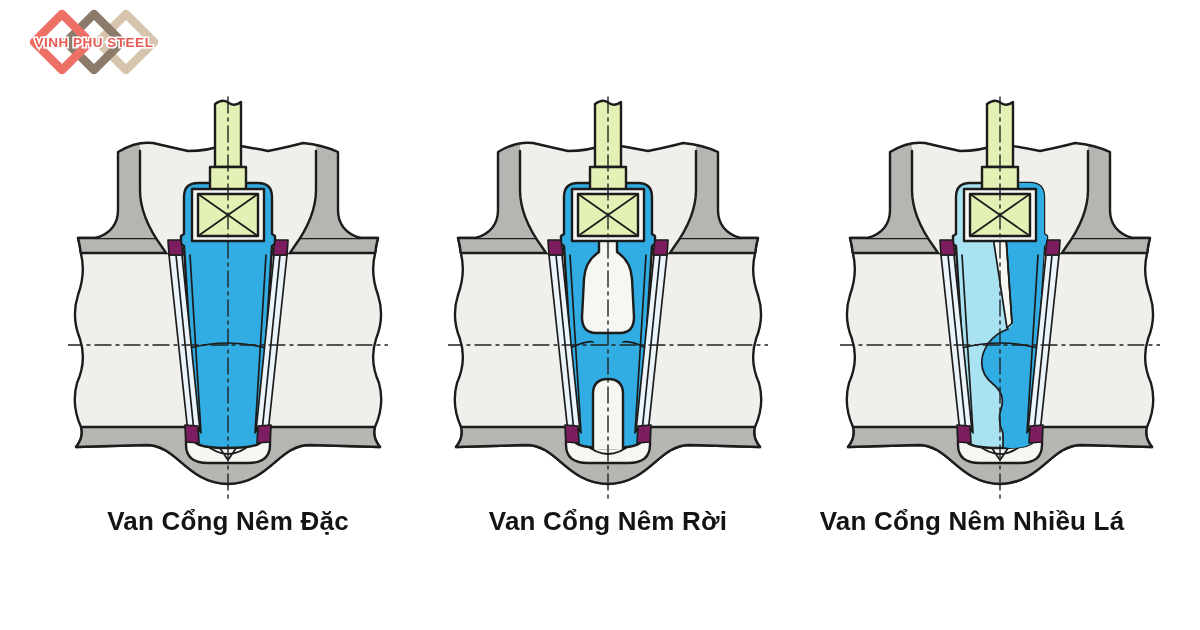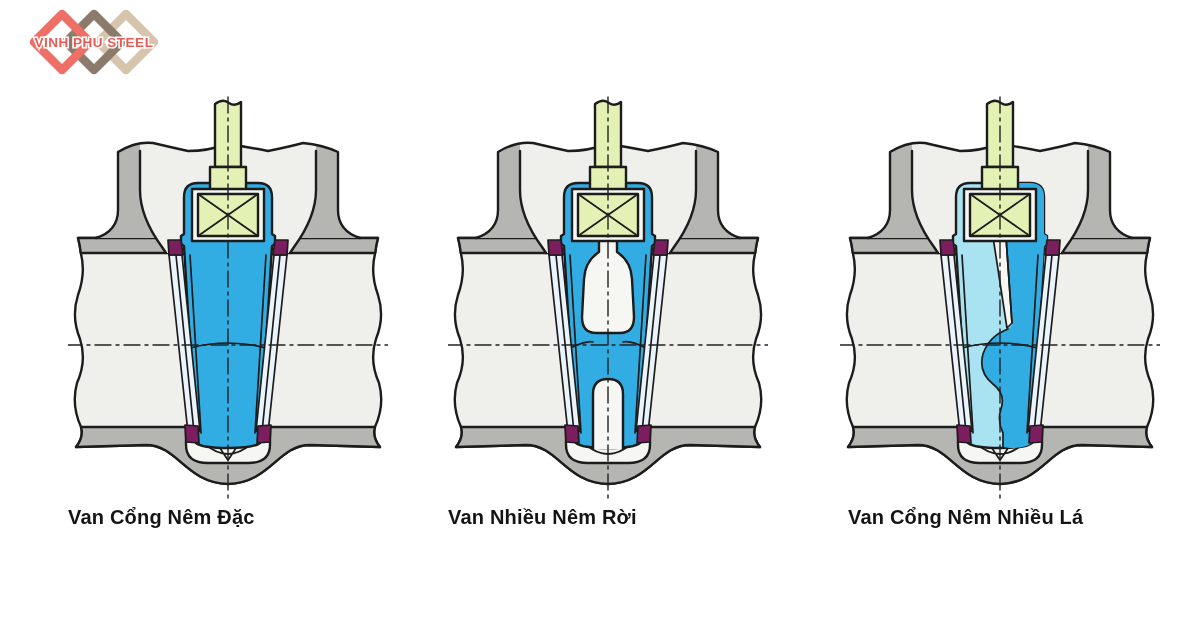--- a/index.html
+++ b/index.html
@@ -15,23 +15,23 @@
     --c-caption:#141414;
     --c-logo-red:#e85a54;
   }
   *{margin:0;padding:0;box-sizing:border-box;}
   body{width:1200px;height:630px;background:#ffffff;position:relative;overflow:hidden;
        font-family:"Liberation Sans", sans-serif;}
   .logo{position:absolute;left:20px;top:4px;width:140px;height:78px;}
   .fig{position:absolute;top:95px;width:320px;height:405px;}
   .fig svg{width:100%;height:100%;display:block;}
   #fig1{left:68px;} #fig2{left:448px;} #fig3{left:840px;}
-  .caption{position:absolute;top:506px;width:320px;
-           font-size:20px;font-weight:700;color:var(--c-caption);letter-spacing:.2px;}
-  #cap1{left:68px;} #cap2{left:448px;} #cap3{left:848px;}
+  .caption{position:absolute;top:506px;width:320px;text-align:center;
+           font-size:26px;font-weight:700;color:var(--c-caption);letter-spacing:.2px;}
+  #cap1{left:68px;} #cap2{left:448px;} #cap3{left:812px;}
   
   path,rect,line{stroke-linejoin:round;stroke-linecap:round;}
   .f-gray{fill:var(--c-gray);}  .f-light{fill:var(--c-light);}
   .f-blue{fill:var(--c-blue);}  .f-cyan{fill:var(--c-cyan);}
   .f-seat{fill:var(--c-seat);}  .f-purple{fill:var(--c-purple);}
   .f-green{fill:var(--c-green);}.f-white{fill:var(--c-white);}
   .st{stroke:var(--c-line);stroke-width:2.4;}
   .st2{stroke:var(--c-line);stroke-width:1.7;}
   .nf{fill:none;}
   .ns{stroke:none;}
@@ -172,14 +172,14 @@
     <path class="f-white st" d="M124,94 L196,94 L196,146 L124,146 Z"></path>
     <path class="f-green st" d="M130,99 L190,99 L190,141 L130,141 Z"></path>
     <path class="st2 nf" d="M130,99 L190,141 M190,99 L130,141"></path>
   </g>
   <path class="cl" d="M160,2 L160,403"></path>
   <path class="cl" d="M-2,250 L322,250"></path>
 </svg>
 </div>
 
 <div class="caption" id="cap1">Van Cổng Nêm Đặc</div>
-<div class="caption" id="cap2">Van Nhiều Nêm Rời</div>
+<div class="caption" id="cap2">Van Cổng Nêm Rời</div>
 <div class="caption" id="cap3">Van Cổng Nêm Nhiều Lá</div>
 
 </body></html>

